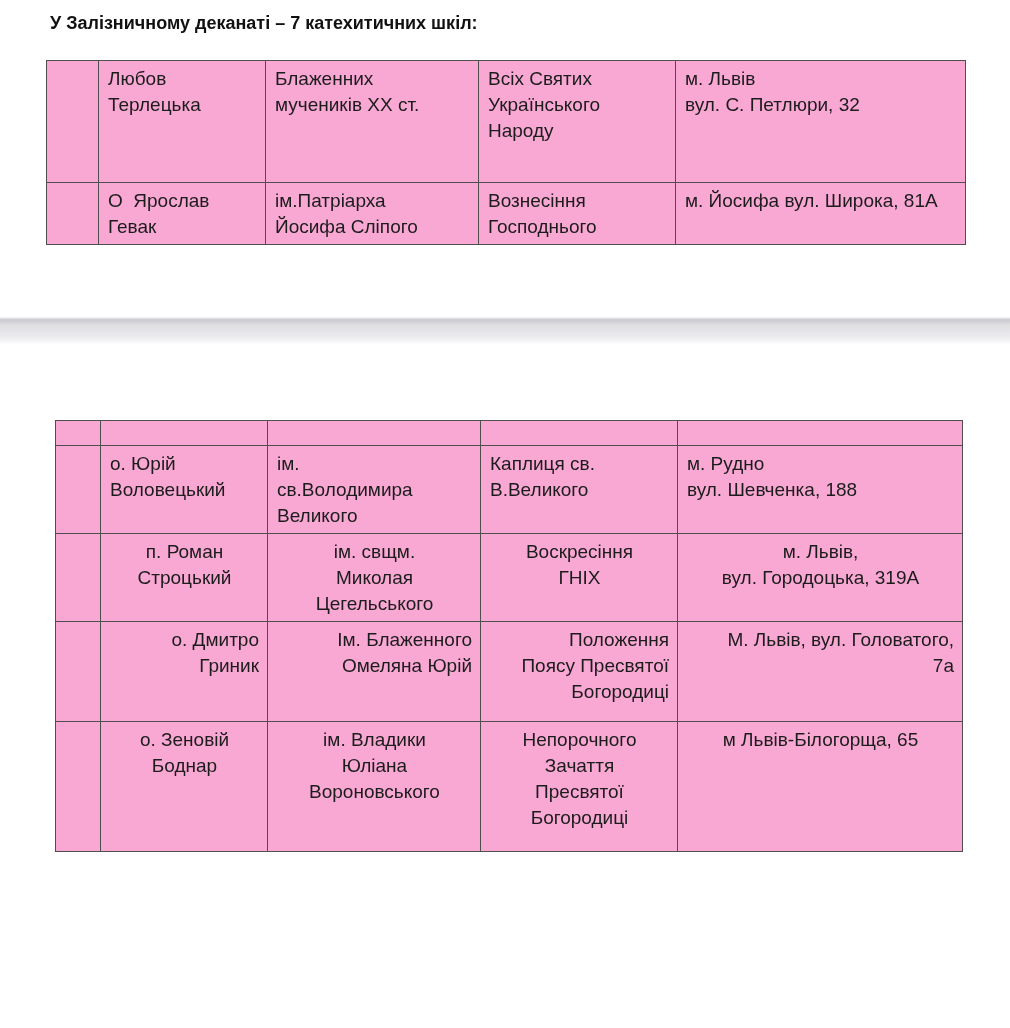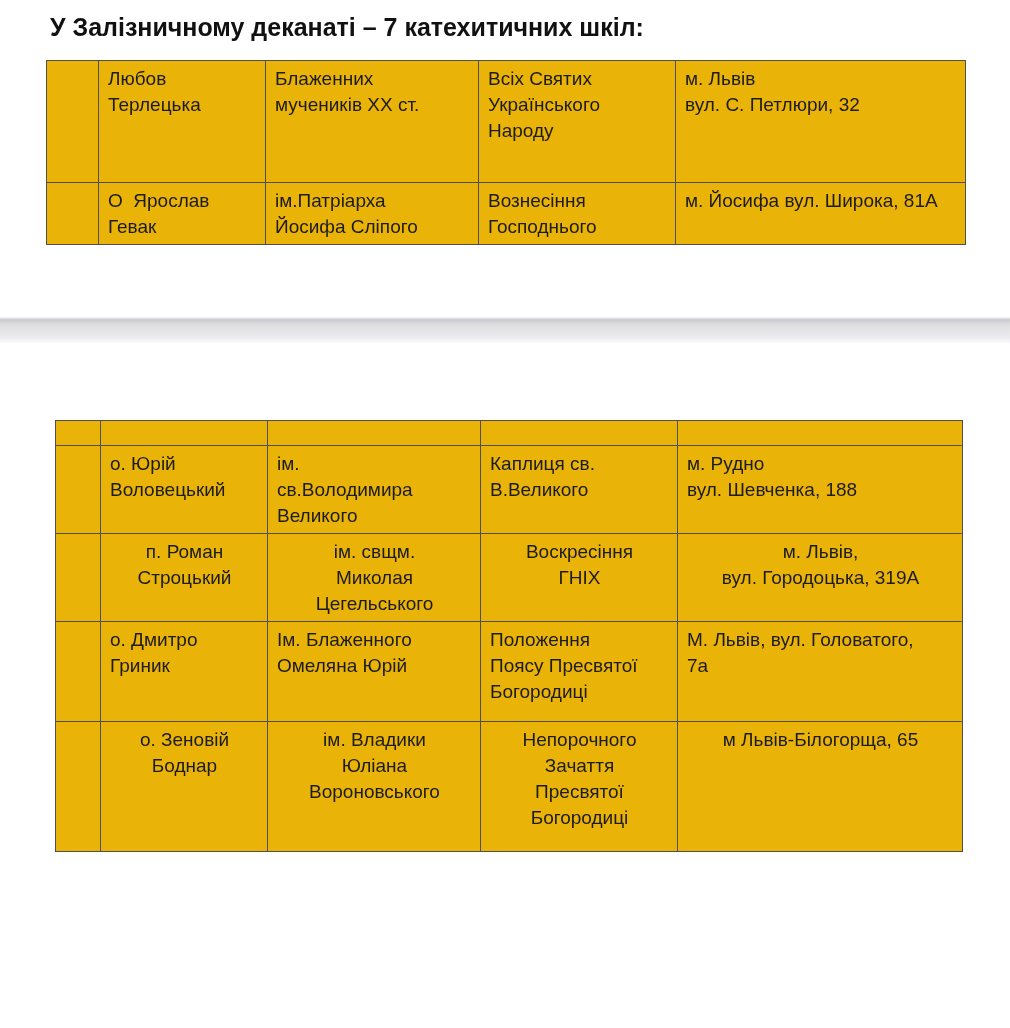--- a/index.html
+++ b/index.html
@@ -8,31 +8,31 @@
     background: #ffffff;
     font-family: "Liberation Sans", "DejaVu Sans", sans-serif;
     color: #1c1c1c;
     overflow: hidden;
   }
   body { position: relative; }
 
   .doc-title {
     position: absolute;
     left: 50px; top: 13px;
-    font-size: 25px;
+    font-size: 18px;
     font-weight: bold;
     color: #111;
     white-space: nowrap;
   }
 
   table.doc-table {
     position: absolute;
     border-collapse: collapse;
     table-layout: fixed;
-    background: #eab308;
+    background: #f9a8d4;
   }
   table.doc-table td {
     border: 1.5px solid #4f4f4f;
     vertical-align: top;
     padding: 5px 8px 4px 9px;
     font-size: 19px;
     line-height: 26px;
     white-space: pre-wrap;
     overflow: hidden;
     color: #1c1c1c;
@@ -128,21 +128,21 @@
         <td>п. Роман
 Строцький</td>
         <td>ім. свщм.
 Миколая
 Цегельського</td>
         <td>Воскресіння
 ГНІХ</td>
         <td>м. Львів,
 вул. Городоцька, 319А</td>
       </tr>
-      <tr style="height: 100px;">
+      <tr style="height: 100px; text-align: right;">
         <td></td>
         <td>о. Дмитро
 Гриник</td>
         <td>Ім. Блаженного
 Омеляна Юрій</td>
         <td>Положення
 Поясу Пресвятої
 Богородиці</td>
         <td>М. Львів, вул. Головатого,
 7а</td>

